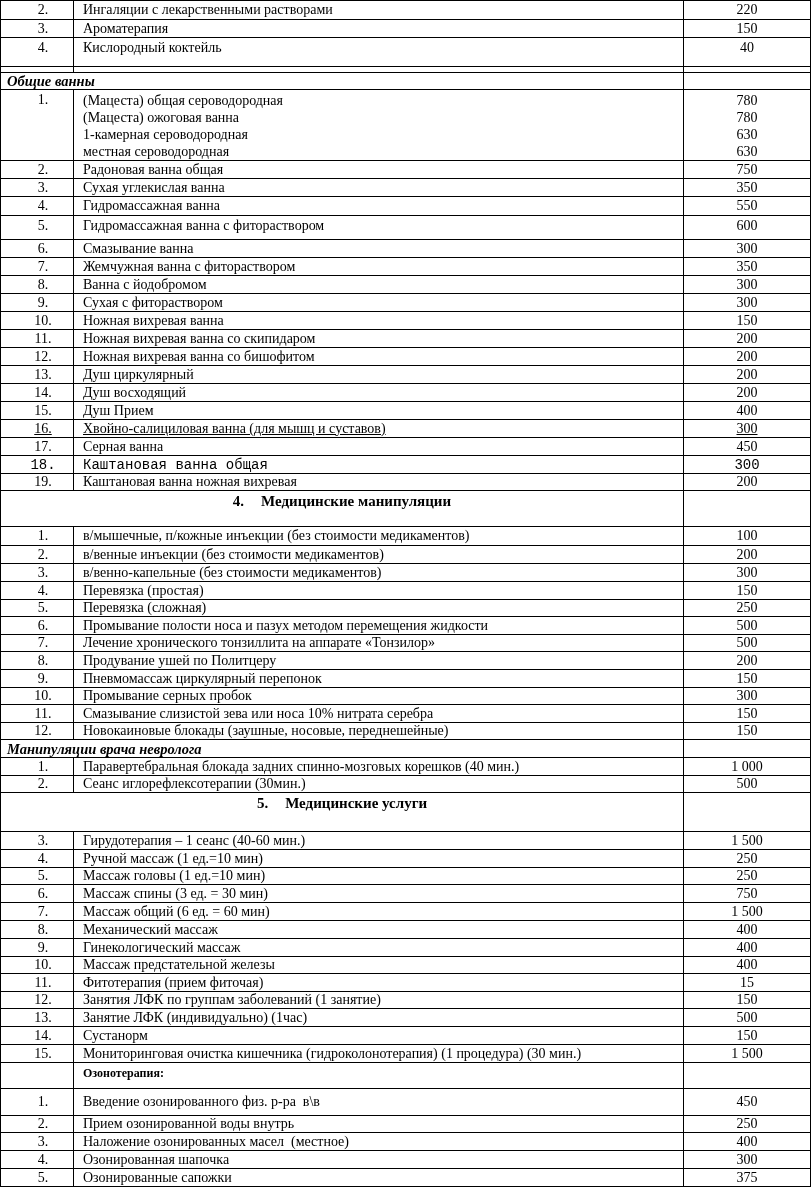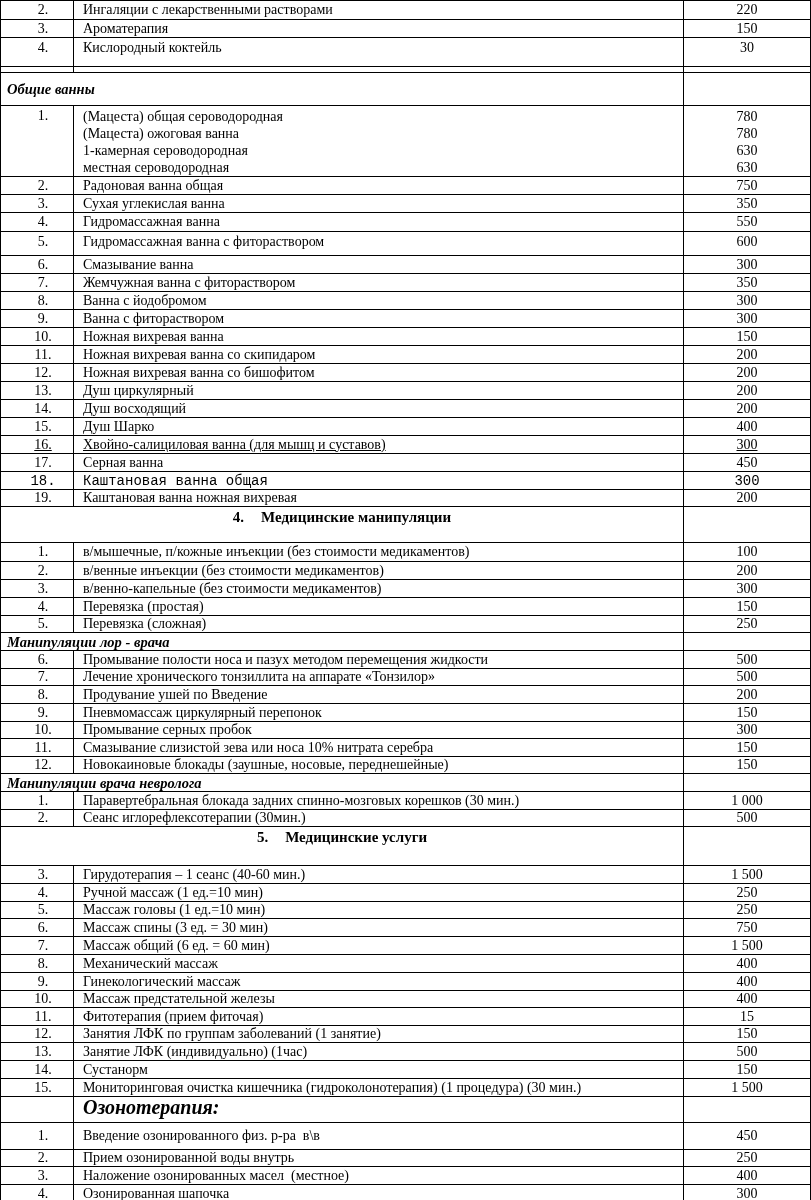--- a/index.html
+++ b/index.html
@@ -32,22 +32,21 @@
   td.c-name  { text-align: left; padding-left: 9px; padding-right: 4px; }
   td.c-price { text-align: center; }
   td.c-section {
     font-weight: bold;
     font-style: italic;
     padding-left: 6px;
     font-size: 14.5px;
   }
   td.c-subsection {
     font-weight: bold;
-    font-style: italic;
-    font-size: 20px;
+    font-size: 12px;
   }
   td.c-header {
     font-weight: bold;
     text-align: center;
     vertical-align: top;
     padding-top: 2px;
     font-size: 15px;
   }
   td.c-header .hnum { margin-right: 17px; }
   tr.v-top td { vertical-align: top; padding-top: 2px; }
@@ -70,28 +69,28 @@
           <td class="c-price">220</td>
         </tr>
         <tr style="height: 18px;">
           <td class="c-num">3.</td>
           <td class="c-name">Ароматерапия</td>
           <td class="c-price">150</td>
         </tr>
         <tr class="v-top" style="height: 29px;">
           <td class="c-num">4.</td>
           <td class="c-name">Кислородный коктейль</td>
-          <td class="c-price">30</td>
+          <td class="c-price">40</td>
         </tr>
         <tr style="height: 6px;">
           <td class="c-num"></td>
           <td class="c-name"></td>
           <td class="c-price"></td>
         </tr>
-        <tr style="height: 33px;">
+        <tr style="height: 17px;">
           <td class="c-section" colspan="2">Общие ванны</td>
           <td class="c-price"></td>
         </tr>
         <tr class="v-top" style="height: 68px;">
           <td class="c-num">1.</td>
           <td class="c-name">
             <div class="line">(Мацеста) общая сероводородная</div>
             <div class="line">(Мацеста) ожоговая ванна</div>
             <div class="line">1-камерная сероводородная</div>
             <div class="line">местная сероводородная</div>
@@ -133,21 +132,21 @@
           <td class="c-name">Жемчужная ванна с фитораствором</td>
           <td class="c-price">350</td>
         </tr>
         <tr style="height: 18px;">
           <td class="c-num">8.</td>
           <td class="c-name">Ванна с йодобромом</td>
           <td class="c-price">300</td>
         </tr>
         <tr style="height: 18px;">
           <td class="c-num">9.</td>
-          <td class="c-name">Ванна с фитораствором</td>
+          <td class="c-name">Сухая с фитораствором</td>
           <td class="c-price">300</td>
         </tr>
         <tr style="height: 18px;">
           <td class="c-num">10.</td>
           <td class="c-name">Ножная вихревая ванна</td>
           <td class="c-price">150</td>
         </tr>
         <tr style="height: 18px;">
           <td class="c-num">11.</td>
           <td class="c-name">Ножная вихревая ванна со скипидаром</td>
@@ -163,21 +162,21 @@
           <td class="c-name">Душ циркулярный</td>
           <td class="c-price">200</td>
         </tr>
         <tr style="height: 18px;">
           <td class="c-num">14.</td>
           <td class="c-name">Душ восходящий</td>
           <td class="c-price">200</td>
         </tr>
         <tr style="height: 18px;">
           <td class="c-num">15.</td>
-          <td class="c-name">Душ Шарко</td>
+          <td class="c-name">Душ Прием</td>
           <td class="c-price">400</td>
         </tr>
         <tr style="height: 18px; text-decoration: underline;">
           <td class="c-num">16.</td>
           <td class="c-name">Хвойно-салициловая ванна (для мышц и суставов)</td>
           <td class="c-price">300</td>
         </tr>
         <tr style="height: 18px; margin-left: 36px;">
           <td class="c-num">17.</td>
           <td class="c-name">Серная ванна</td>
@@ -216,36 +215,32 @@
           <td class="c-num">4.</td>
           <td class="c-name">Перевязка (простая)</td>
           <td class="c-price">150</td>
         </tr>
         <tr style="height: 17px;">
           <td class="c-num">5.</td>
           <td class="c-name">Перевязка (сложная)</td>
           <td class="c-price">250</td>
         </tr>
         <tr style="height: 18px;">
-          <td class="c-section" colspan="2">Манипуляции лор - врача</td>
-          <td class="c-price"></td>
-        </tr>
-        <tr style="height: 18px;">
           <td class="c-num">6.</td>
           <td class="c-name">Промывание полости носа и пазух методом перемещения жидкости</td>
           <td class="c-price">500</td>
         </tr>
         <tr style="height: 17px;">
           <td class="c-num">7.</td>
           <td class="c-name">Лечение хронического тонзиллита на аппарате «Тонзилор»</td>
           <td class="c-price">500</td>
         </tr>
         <tr style="height: 18px;">
           <td class="c-num">8.</td>
-          <td class="c-name">Продувание ушей по Введение</td>
+          <td class="c-name">Продувание ушей по Политцеру</td>
           <td class="c-price">200</td>
         </tr>
         <tr style="height: 18px;">
           <td class="c-num">9.</td>
           <td class="c-name">Пневмомассаж циркулярный перепонок</td>
           <td class="c-price">150</td>
         </tr>
         <tr style="height: 17px;">
           <td class="c-num">10.</td>
           <td class="c-name">Промывание серных пробок</td>
@@ -260,21 +255,21 @@
           <td class="c-num">12.</td>
           <td class="c-name">Новокаиновые блокады (заушные, носовые, переднешейные)</td>
           <td class="c-price">150</td>
         </tr>
         <tr style="height: 18px;">
           <td class="c-section" colspan="2">Манипуляции врача невролога</td>
           <td class="c-price"></td>
         </tr>
         <tr style="height: 18px;">
           <td class="c-num">1.</td>
-          <td class="c-name">Паравертебральная блокада задних спинно-мозговых корешков (30 мин.)</td>
+          <td class="c-name">Паравертебральная блокада задних спинно-мозговых корешков (40 мин.)</td>
           <td class="c-price">1 000</td>
         </tr>
         <tr style="height: 17px;">
           <td class="c-num">2.</td>
           <td class="c-name">Сеанс иглорефлексотерапии (30мин.)</td>
           <td class="c-price">500</td>
         </tr>
         <tr style="height: 39px; padding-left: 36px;">
           <td class="c-header" colspan="2"><span class="hnum">5.</span><span class="htitle">Медицинские услуги</span></td>
           <td class="c-price"></td>

